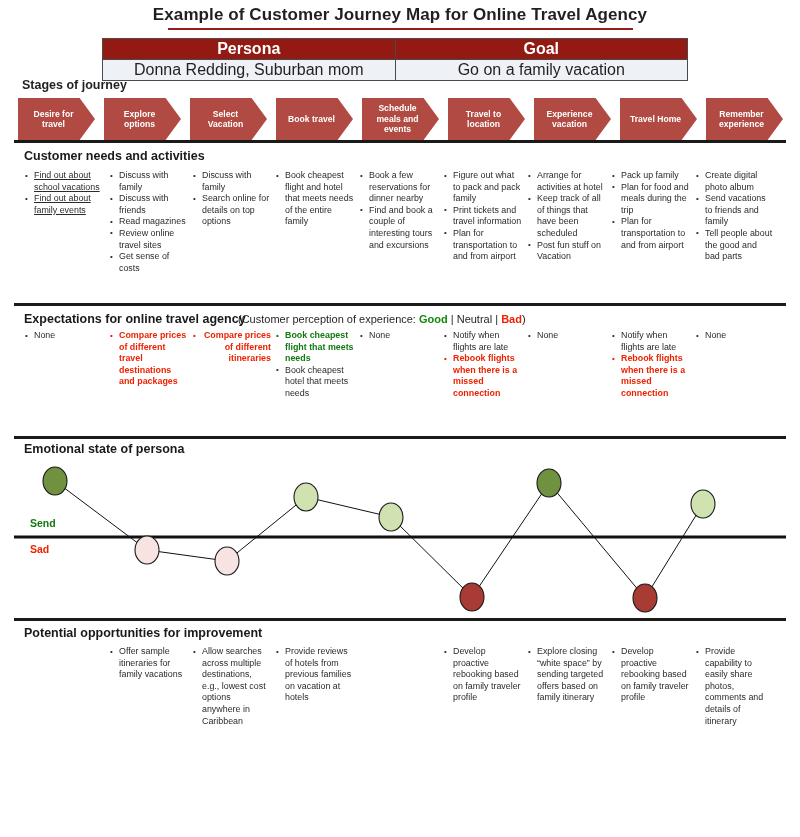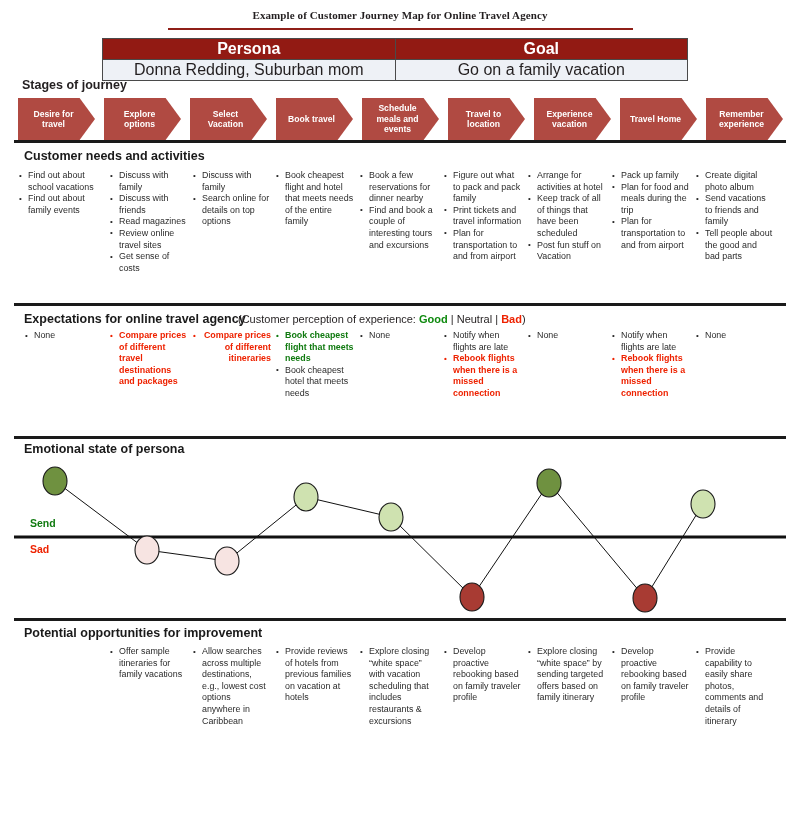--- a/index.html
+++ b/index.html
@@ -10,22 +10,22 @@
     width: 800px; height: 837px;
     position: relative;
     font-family: "Liberation Sans", sans-serif;
     color: #231f20;
     overflow: hidden;
   }
 
   
   #title-block { position: absolute; top: 6px; left: 0; width: 800px; text-align: center; }
   #page-title {
-    font-size: 11px; font-weight: bold; color: #231f20;
-    letter-spacing: .1px; line-height: 18px; font-family: Liberation Serif, serif;
+    font-size: 17px; font-weight: bold; color: #231f20;
+    letter-spacing: .1px; line-height: 18px;
   }
   #title-rule {
     width: 465px; height: 2px; background: #8f1f18;
     margin: 4px auto 0 auto;
   }
 
   
   #persona-table {
     position: absolute; left: 102px; top: 38px; width: 586px;
     border-collapse: collapse; border: 1px solid #4a4a4a;
@@ -148,21 +148,21 @@
     </div>
     <div class="stage-chev" style="left: 688px;">
       <span>Remember experience</span>
     </div>
   </div>
 
 <div class="hrule" style="top:140px;"></div>
 
 <div class="sec-head" style="left:24px; top:149px;">Customer needs and activities</div>
 <div class="colwrap" id="needs-cols" style="top:170px; height:130px;">
-    <div class="col" style="left: 1px;">
+    <div class="col" style="left: 7px; text-decoration: underline;">
       <ul>
         <li>Find out about school vacations</li>
         <li>Find out about family events</li>
       </ul>
     </div>
     <div class="col" style="left: 92px;">
       <ul>
         <li>Discuss with family</li>
         <li>Discuss with friends</li>
         <li>Read magazines</li>
@@ -315,25 +315,20 @@
     <div class="col" style="left: 175px;">
       <ul>
         <li>Allow searches across multiple destinations, e.g., lowest cost options anywhere in Caribbean</li>
       </ul>
     </div>
     <div class="col" style="left: 258px;">
       <ul>
         <li>Provide reviews of hotels from previous families on vacation at hotels</li>
       </ul>
     </div>
-    <div class="col" style="left: 342px;">
-      <ul>
-        <li>Explore closing “white space” with vacation scheduling that includes restaurants &amp; excursions</li>
-      </ul>
-    </div>
     <div class="col" style="left: 426px;">
       <ul>
         <li>Develop proactive rebooking based on family traveler profile</li>
       </ul>
     </div>
     <div class="col" style="left: 510px;">
       <ul>
         <li>Explore closing “white space” by sending targeted offers based on family itinerary</li>
       </ul>
     </div>

